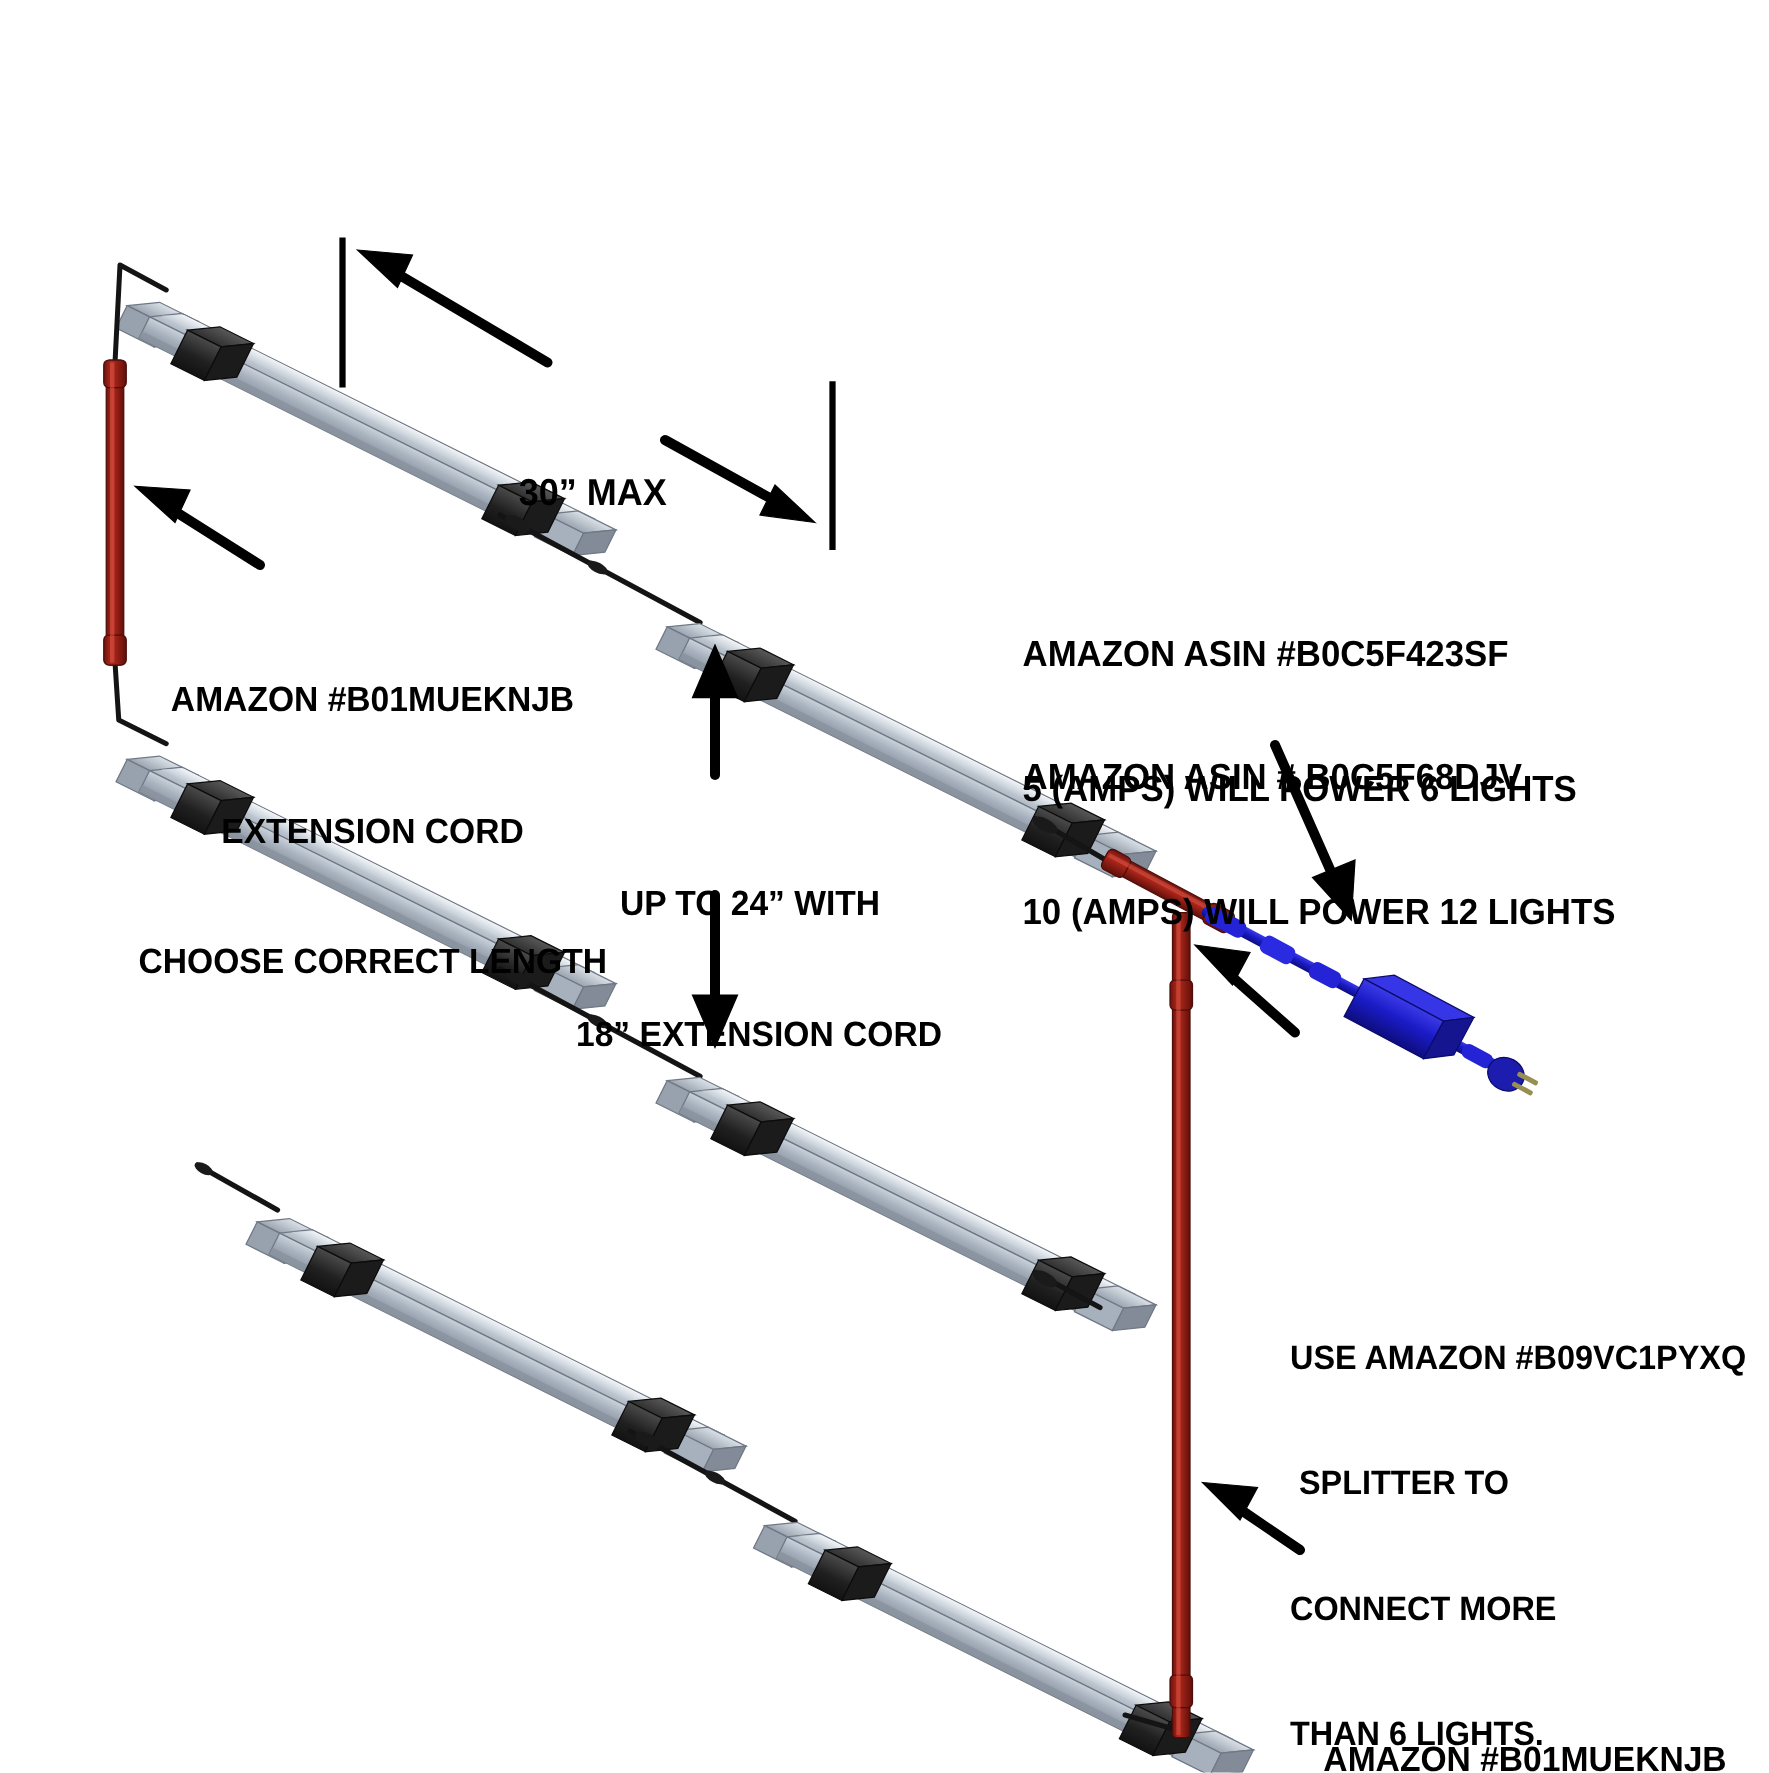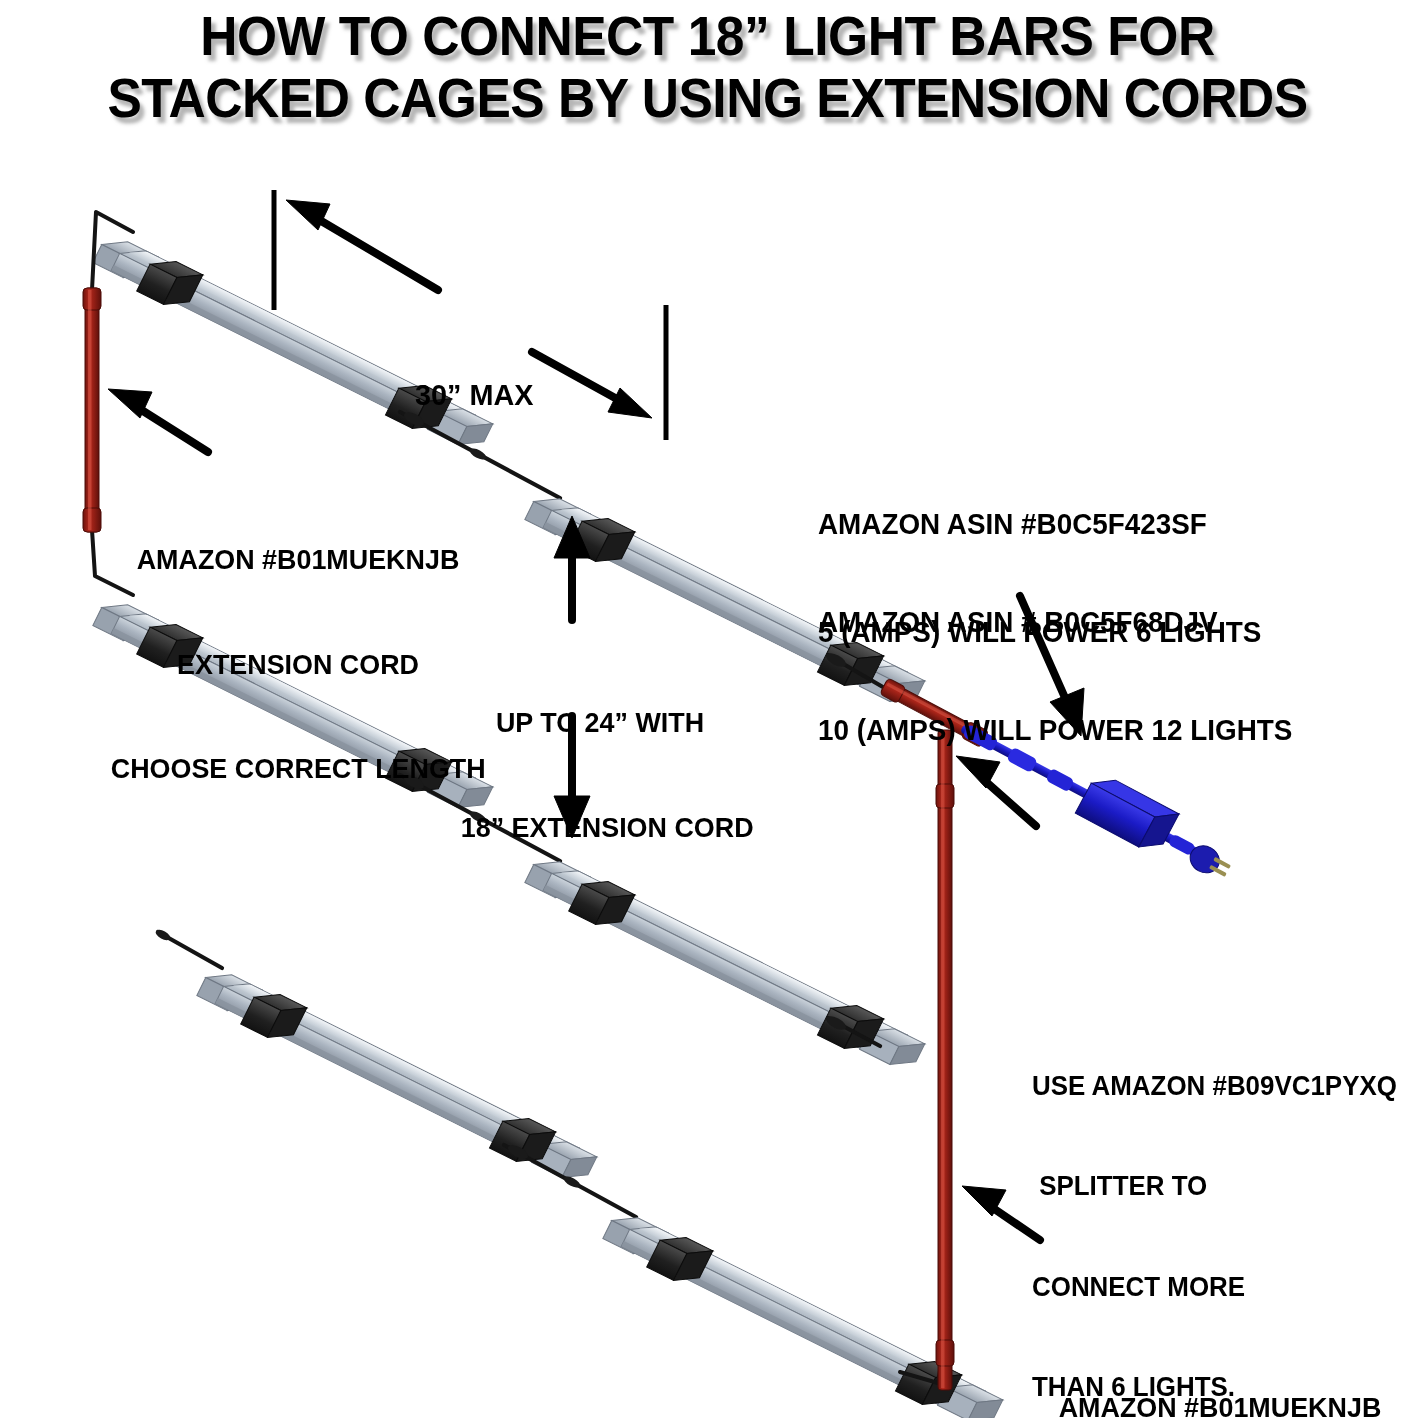--- a/index.html
+++ b/index.html
@@ -44,24 +44,20 @@
   #label-splitter{left:1032px;top:1003px;font-size:27px;}
   #label-right-cord{left:1035px;top:1322px;font-size:28px;text-align:center;width:370px;transform-origin:center top;}
 
   .callout div{margin:0;padding:0;}
 </style>
 </head>
 <body>
 
 <div id="stage">
 
-  <div class="title-block">
-    <div class="title-line l1">HOW TO CONNECT 18” LIGHT BARS FOR</div>
-    <div class="title-line l2">STACKED CAGES BY USING EXTENSION CORDS</div>
-  </div>
 
   <svg width="1415" height="1418" viewBox="0 0 1415 1418" style="position:absolute;left:0;top:0;">
 
     <defs>
 
       <linearGradient id="gTop" x1="0" y1="0" x2="0" y2="1">
         <stop offset="0%" stop-color="#e8ecf0"></stop>
         <stop offset="45%" stop-color="#c9d1d9"></stop>
         <stop offset="100%" stop-color="#aeb8c3"></stop>
       </linearGradient>

